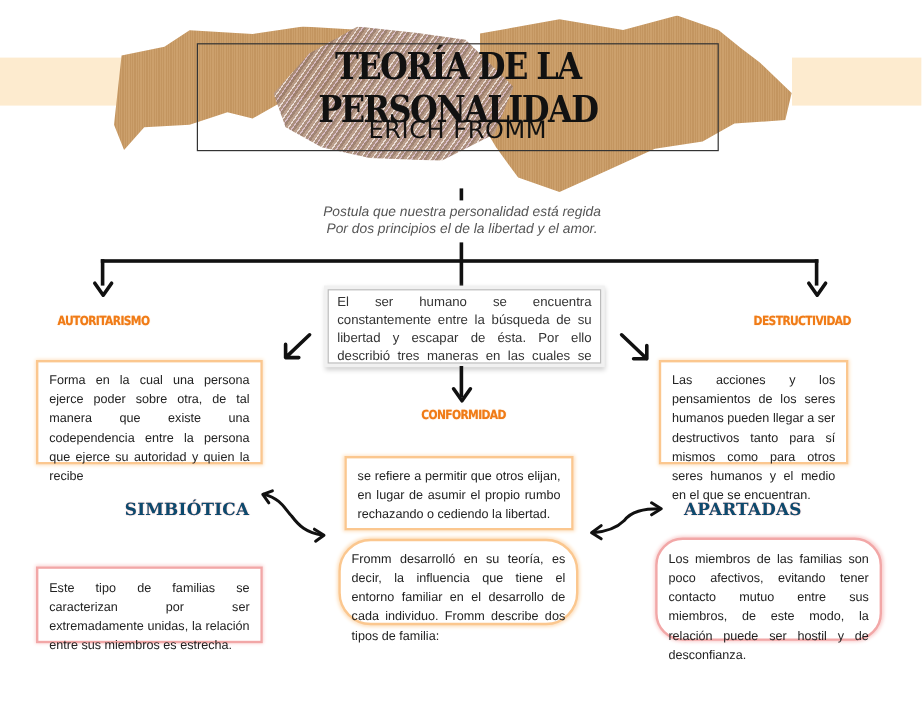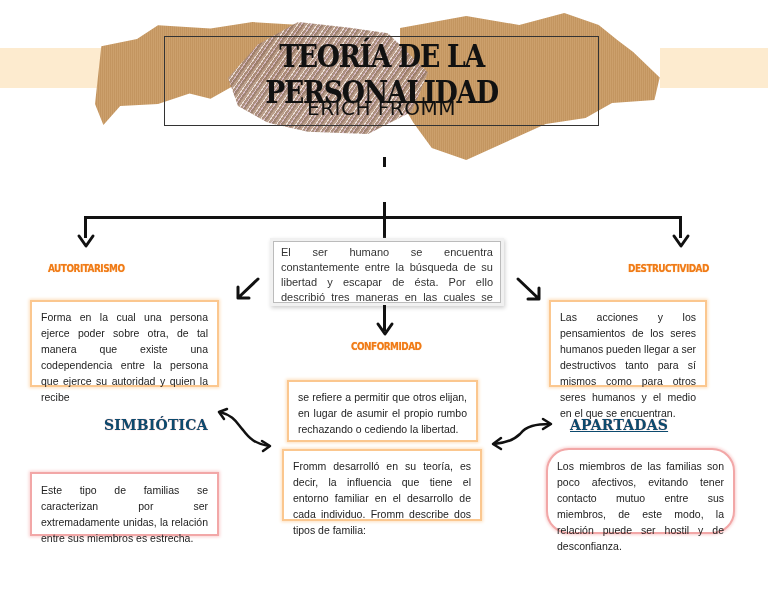--- a/index.html
+++ b/index.html
@@ -44,20 +44,22 @@
 <div class="kraft" style="left:400px;top:10px;width:265px;height:150px;clip-path:polygon(0% 12%,25% 4%,45% 10%,62% 2%,75% 10%,82% 20%,88% 28%,98% 45%,96% 60%,80% 62%,70% 72%,55% 76%,40% 88%,25% 100%,12% 92%,5% 75%,0% 60%);"></div>
 <div class="glitter" style="left:228px;top:22px;width:200px;height:112px;clip-path:polygon(15% 20%,35% 0%,60% 5%,80% 10%,100% 45%,92% 80%,70% 100%,40% 98%,20% 90%,5% 75%,0% 50%);"></div>
 
 <div class="title-frame"></div>
 <div class="main-title">TEORÍA DE LA PERSONALIDAD</div>
 <div class="sub-title">ERICH FROMM</div>
 
 <div class="line" style="left:383px;top:157px;width:3px;height:10px;"></div>
 
 <div class="intro">
+  <div>Postula que nuestra personalidad está regida</div>
+  <div>Por dos principios el de la libertad y el amor.</div>
 </div>
 
 <div class="line" style="left:383px;top:202px;width:3px;height:38px;"></div>
 <div class="line" style="left:84px;top:216px;width:598px;height:3px;"></div>
 <div class="line" style="left:84px;top:216px;width:3px;height:22px;"></div>
 <div class="line" style="left:679px;top:216px;width:3px;height:22px;"></div>
 
 <svg style="left:76px;top:228px;" width="20" height="20" viewBox="0 0 20 20">
   <path d="M3 8 L10 18 L17 8" fill="none" stroke="#111" stroke-width="3" stroke-linecap="round" stroke-linejoin="round"></path>
 </svg>
@@ -89,36 +91,36 @@
 <div class="h-orange" style="left:628px;top:262px;">DESTRUCTIVIDAD</div>
 <div class="box orange" style="left:549px;top:284px;width:158px;height:87px;">
   <span>Las acciones y los pensamientos de los seres humanos pueden llegar a ser destructivos tanto para sí mismos como para otros seres humanos y el medio en el que se encuentran.</span>
 </div>
 
 <div class="h-orange" style="left:351px;top:340px;">CONFORMIDAD</div>
 <div class="box orange" style="left:287px;top:364px;width:191px;height:62px;">
   <span>se refiere a permitir que otros elijan, en lugar de asumir el propio rumbo rechazando o cediendo la libertad.</span>
 </div>
 
-<div class="box orange" style="left:282px;top:433px;width:200px;height:72px;">
+<div class="box orange" style="left:282px;top:433px;width:200px;height:72px;border-radius:27px;">
   <span>Fromm desarrolló en su teoría, es decir, la influencia que tiene el entorno familiar en el desarrollo de cada individuo. Fromm describe dos tipos de familia:</span>
 </div>
 
 <svg style="left:215px;top:406px;" width="60" height="46" viewBox="0 0 60 46">
   <path d="M5 6 C 20 10, 22 18, 28 24 C 34 32, 40 38, 54 40" fill="none" stroke="#111" stroke-width="2.5" stroke-linecap="round"></path>
   <path d="M12 3 L4 6 L9 13" fill="none" stroke="#111" stroke-width="2.5" stroke-linecap="round" stroke-linejoin="round"></path>
   <path d="M47 35 L55 40 L48 45" fill="none" stroke="#111" stroke-width="2.5" stroke-linecap="round" stroke-linejoin="round"></path>
 </svg>
 <svg style="left:490px;top:416px;" width="64" height="36" viewBox="0 0 64 36">
   <path d="M4 28 C 16 27, 24 24, 30 18 C 36 10, 46 8, 60 8" fill="none" stroke="#111" stroke-width="2.5" stroke-linecap="round"></path>
   <path d="M11 22 L3 28 L11 33" fill="none" stroke="#111" stroke-width="2.5" stroke-linecap="round" stroke-linejoin="round"></path>
   <path d="M53 3 L61 8 L53 13" fill="none" stroke="#111" stroke-width="2.5" stroke-linecap="round" stroke-linejoin="round"></path>
 </svg>
 
 <div class="h-red" style="left:104px;top:417px;">SIMBIÓTICA</div>
 <div class="box pink" style="left:30px;top:472px;width:189px;height:64px;">
   <span>Este tipo de familias se caracterizan por ser extremadamente unidas, la relación entre sus miembros es estrecha.</span>
 </div>
 
-<div class="h-red" style="left:570px;top:417px;text-decoration:underline;">APARTADAS</div>
+<div class="h-red" style="left:570px;top:417px;">APARTADAS</div>
 <div class="box pink" style="left:546px;top:448px;width:189px;height:86px;border-radius:23px;">
   <span>Los miembros de las familias son poco afectivos, evitando tener contacto mutuo entre sus miembros, de este modo, la relación puede ser hostil y de desconfianza.</span>
 </div>
 
 </body></html>

